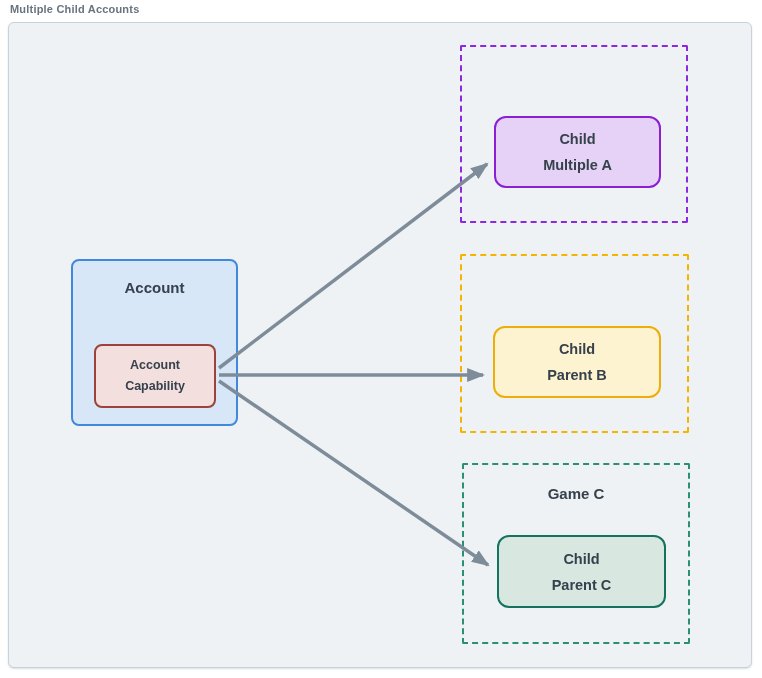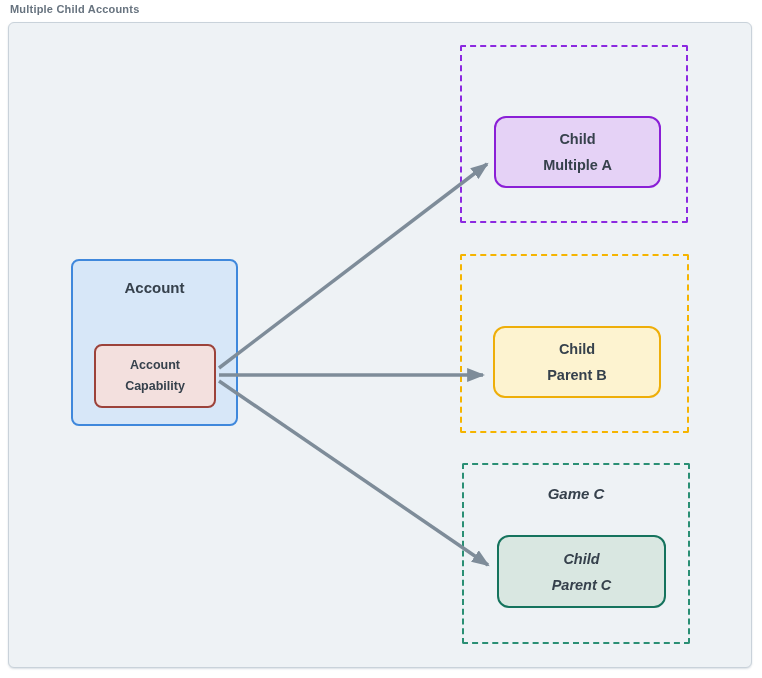--- a/index.html
+++ b/index.html
@@ -66,21 +66,21 @@
 
   
   .zone {
     position: absolute;
     border: 2px dashed;
     border-radius: 2px;
     background: transparent;
   }
   .zone-a { left: 459px; top: 44px;  width: 228px; height: 178px; border-color: #8c29e0; }
   .zone-b { left: 459px; top: 253px; width: 229px; height: 179px; border-color: #f5b400; }
-  .zone-c { left: 461px; top: 462px; width: 228px; height: 181px; border-color: #2a8f74; font-style: italic; }
+  .zone-c { left: 461px; top: 462px; width: 228px; height: 181px; border-color: #2a8f74; }
 
   .zone-label {
     margin-top: 20px;
     text-align: center;
     font-size: 15px;
     font-weight: 600;
     color: #36414c;
   }
 
   .child-box {

